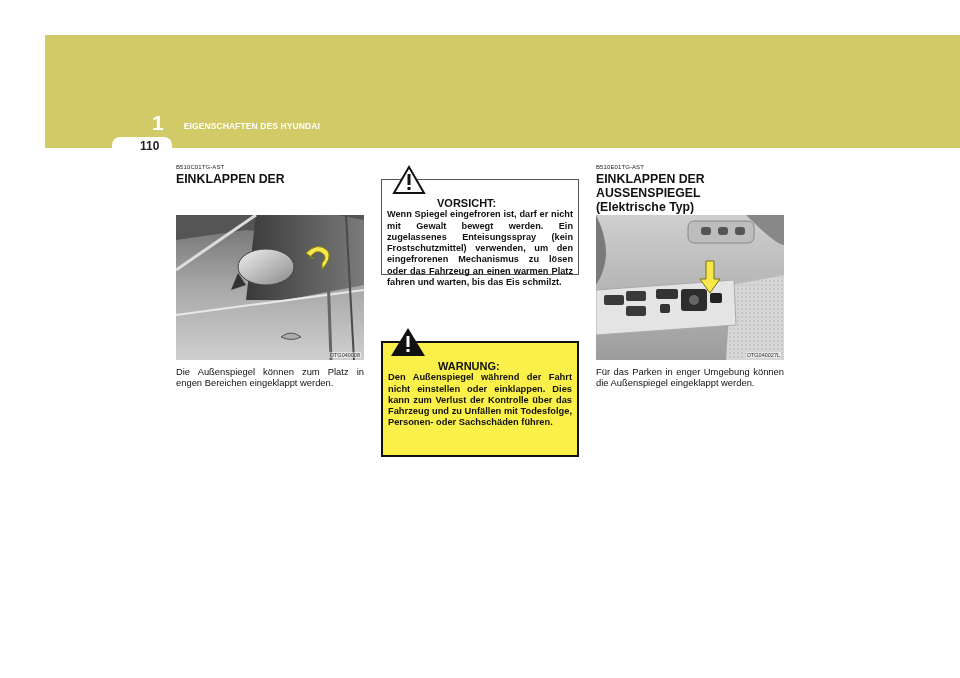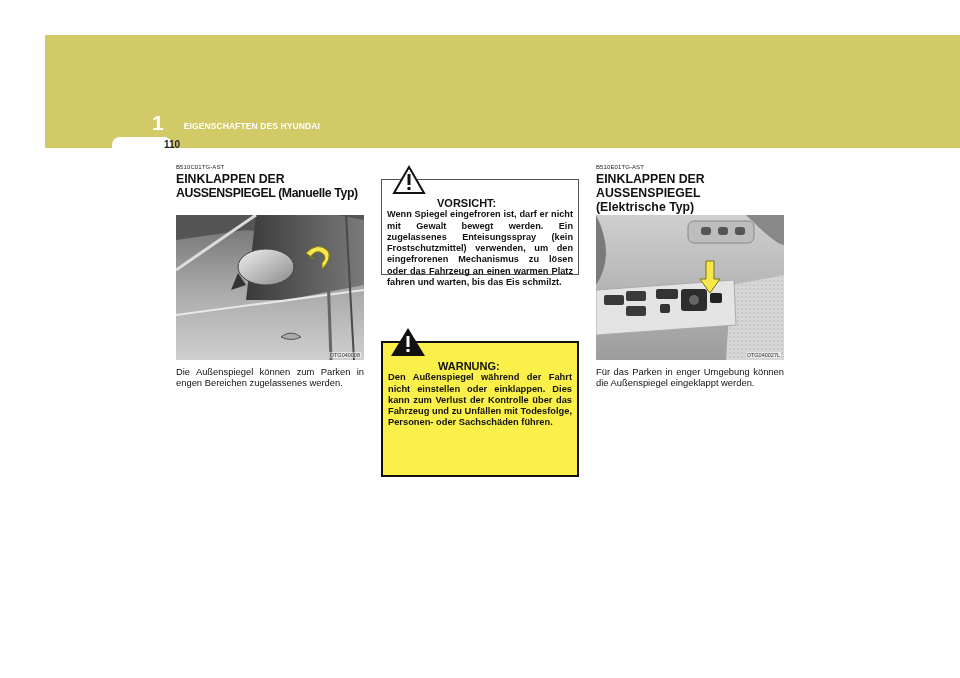--- a/index.html
+++ b/index.html
@@ -4,52 +4,51 @@
 <style>
   * { margin:0; padding:0; box-sizing:border-box; }
   html, body { width:960px; height:678px; background:#ffffff; overflow:hidden; }
   body { position:relative; font-family:"Liberation Sans", sans-serif; color:#111; }
 
   .banner { position:absolute; left:45px; top:35px; width:915px; height:113px; background:#d2c967; }
   .chapter { position:absolute; left:152px; top:113px; display:flex; align-items:flex-end; color:#fff; }
   .chapter-num { font-size:21px; font-weight:bold; line-height:20px; margin-right:4px; }
   .chapter-title { font-size:8.5px; font-weight:bold; letter-spacing:0.1px; line-height:10px; padding-bottom:2px;margin-left:16px; }
   .page-tab { position:absolute; left:112px; top:137px; width:60px; height:14px; background:#fff; border-radius:8px 8px 0 0; }
-  .page-num { position:absolute; left:164px; top:139px; font-size:10px; font-weight:bold; color:#222; }
+  .page-num { position:absolute; left:140px; top:139px; font-size:12px; font-weight:bold; color:#222; }
 
   .code { position:absolute; font-size:6px; color:#222; letter-spacing:0.1px; }
   .heading { position:absolute; font-size:12.3px; font-weight:bold; line-height:14px; color:#111; }
   .body-text { position:absolute; font-size:9.4px; line-height:11.3px; text-align:justify; color:#111; }
 
   .photo { position:absolute; overflow:hidden; }
   .photo-label { position:absolute; right:3px; bottom:2px; font-size:5.5px; color:#333; background:rgba(255,255,255,0.5); padding:0 1px; }
 
   .notice { position:absolute; width:198px; padding:18px 5px 4px 5px; font-size:9.2px; line-height:11.3px; font-weight:bold; text-align:justify; }
   .notice-title { display:block; text-align:left; padding-left:50px; font-size:11px; margin-bottom:0px; }
   .caution { left:381px; top:179px; height:96px; border:1px solid #555; background:#fff; }
-  .warning { left:381px; top:341px; height:136px; border:2px solid #111; background:#fbf04a; }
+  .warning { left:381px; top:341px; height:116px; border:2px solid #111; background:#fbf04a; }
   .tri { position:absolute; }
 
   .watermark { position:absolute; left:680px; top:676px; font-size:27px; color:#9a9a9a; letter-spacing:0.3px; }
 </style>
 </head>
 <body>
 
 <div class="banner"></div>
 <div class="chapter">
   <span class="chapter-num">1</span>
   <span class="chapter-title">EIGENSCHAFTEN DES HYUNDAI</span>
 </div>
 <div class="page-tab"></div>
 <div class="page-num">110</div>
 
 <div class="code" style="left:176px; top:164px;">B510C01TG-AST</div>
 <div class="heading" style="left:176px; top:172px; width:195px;">
   <div>EINKLAPPEN DER</div>
-  <div style="letter-spacing:-0.4px;">AUSSENSPIEGEL (Manuelle Typ)</div>
 </div>
 <div class="photo" style="left:176px; top:215px; width:188px; height:145px;">
   <svg width="188" height="145" viewBox="0 0 188 145">
     <defs>
       <linearGradient id="g1" x1="0" y1="0" x2="0" y2="1">
         <stop offset="0" stop-color="#6d6d6d"></stop>
           <stop offset="0.5" stop-color="#a8a8a8"></stop>
           <stop offset="1" stop-color="#cfcfcf"></stop>
       </linearGradient>
       <linearGradient id="g2" x1="0" y1="0" x2="1" y2="1">
@@ -68,21 +67,21 @@
     <line x1="0" y1="100" x2="188" y2="75" stroke="#e8e8e8" stroke-width="2"></line>
     <line x1="150" y1="0" x2="155" y2="145" stroke="#666" stroke-width="3"></line>
     <line x1="170" y1="0" x2="178" y2="145" stroke="#4a4a4a" stroke-width="2"></line>
     <ellipse cx="90" cy="52" rx="28" ry="18" fill="url(#g2)" stroke="#444" stroke-width="1"></ellipse>
     <polygon points="62,58 70,70 55,75" fill="#333"></polygon>
     <path d="M 105 122 q 10 -8 20 0 q -10 5 -20 0" fill="#aaa" stroke="#555" stroke-width="1"></path>
     <path d="M 130 38 q 12 -12 22 -2 q 4 8 -6 18 l 0 -6 q 6 -6 0 -10 q -6 -4 -12 4 l 4 2 z" fill="#f6e84a" stroke="#8a7f10" stroke-width="1"></path>
   </svg>
   <span class="photo-label">OTG040008</span>
 </div>
-<div class="body-text" style="left:176px; top:366px; width:188px;">Die Außenspiegel können zum Parken in engen Bereichen zugelassenes werden.</div>
+<div class="body-text" style="left:176px; top:366px; width:188px;">Die Außenspiegel können zum Platz in engen Bereichen eingeklappt werden.</div>
 
 <div class="notice caution">
   <span class="notice-title">VORSICHT:</span>
   <span>Wenn Spiegel eingefroren ist, darf er nicht mit Gewalt bewegt werden. Ein zugelassenes Enteisungsspray (kein Frostschutzmittel) verwenden, um den eingefrorenen Mechanismus zu lösen oder das Fahrzeug an einen warmen Platz fahren und warten, bis das Eis schmilzt.</span>
 </div>
 <svg class="tri" style="left:392px; top:165px;" width="34" height="30" viewBox="0 0 34 30">
   <polygon points="17,2 32,28 2,28" fill="#fff" stroke="#111" stroke-width="2"></polygon>
   <rect x="15.5" y="9" width="3" height="11" fill="#111"></rect>
   <rect x="15.5" y="22" width="3" height="3" fill="#111"></rect>
 </svg>

